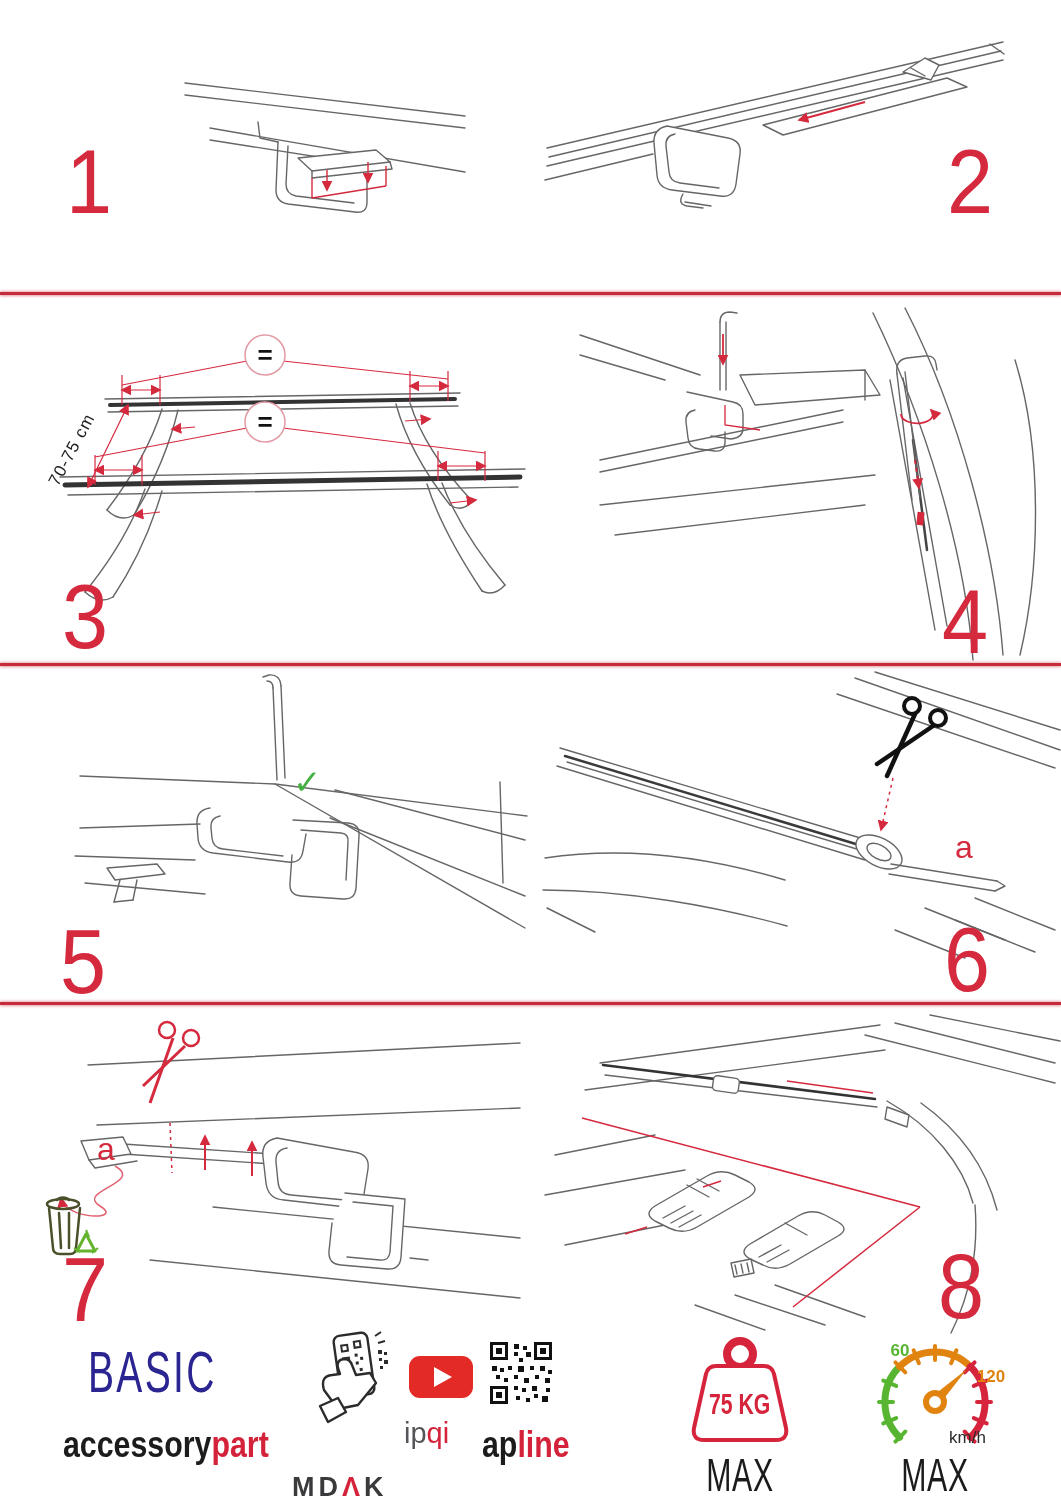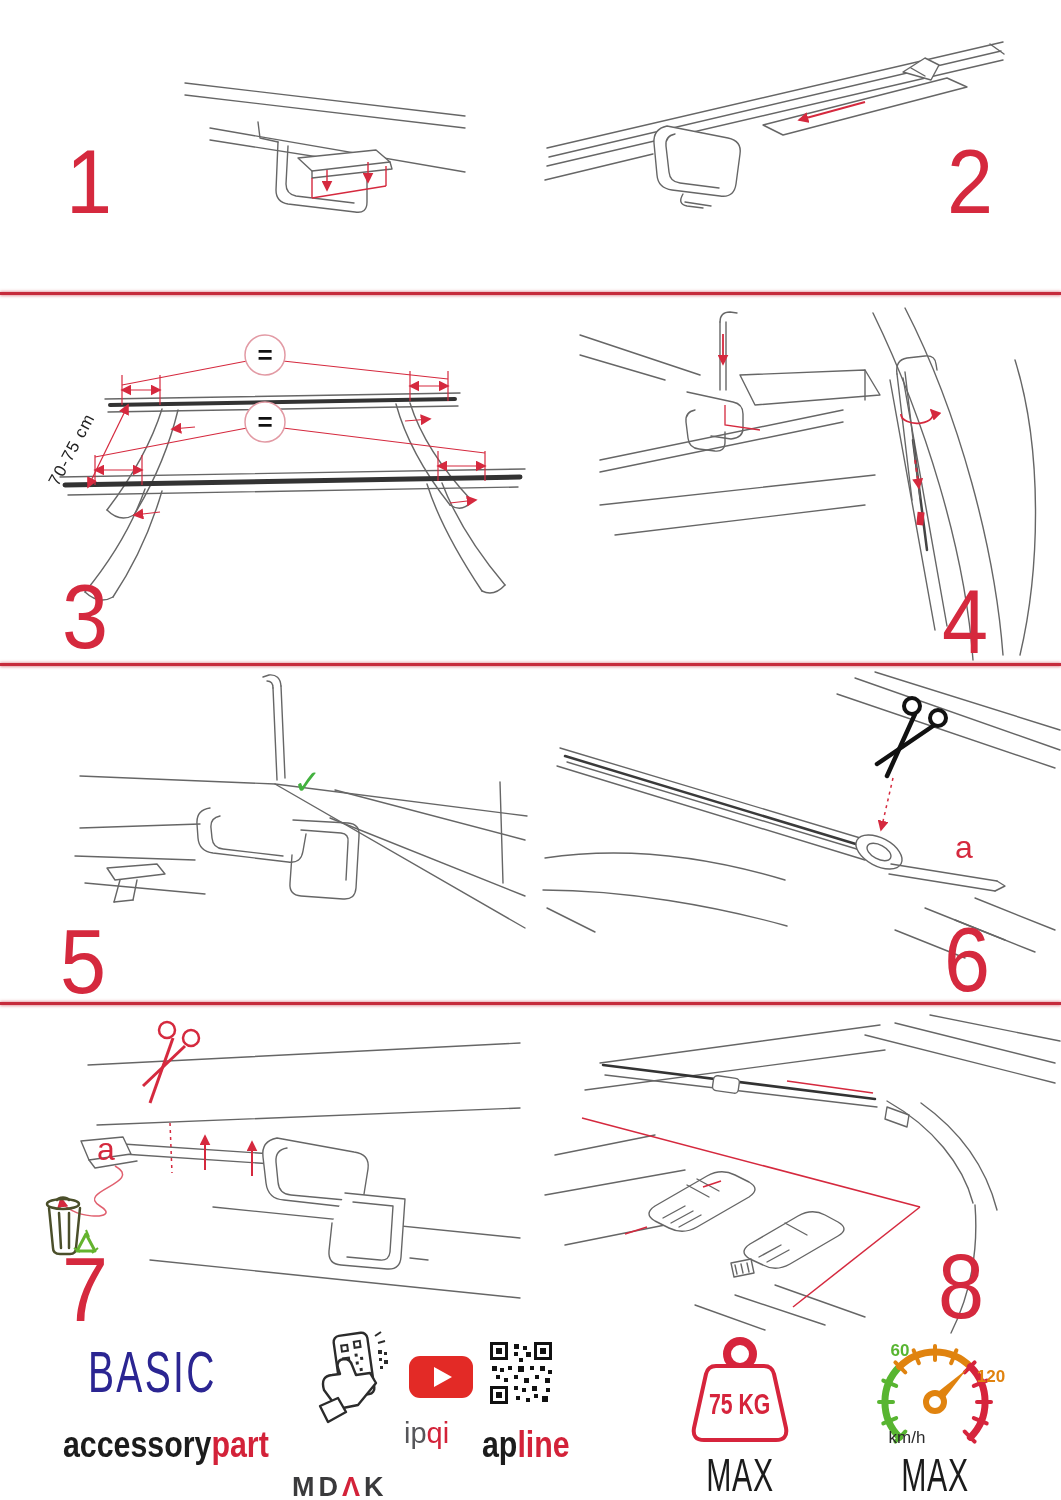--- a/index.html
+++ b/index.html
@@ -447,16 +447,16 @@
         <path d="M117,66 L131,66" stroke="#d6243c"></path>
         <path d="M113.8,82.1 L126.7,87.4" stroke="#d6243c"></path>
         <path d="M104.7,95.7 L114.6,105.6" stroke="#d6243c"></path>
       </g>
     </g>
     <polygon points="67,71 74,59 107,33 79,69" fill="#e0830f"></polygon>
     <circle cx="75" cy="66" r="9" fill="#fff" stroke="#e0830f" stroke-width="6"></circle>
     <text x="40" y="20" text-anchor="middle" font-size="17" font-weight="bold" fill="#58b531">60</text>
     <text x="131" y="46" text-anchor="middle" font-size="17" font-weight="bold" fill="#e0830f">120</text>
   </svg>
-  <div class="kmh" style="left:877px;top:1428px;width:60px;text-align:center">km/h</div>
+  <div class="kmh" style="left:949px;top:1428px;width:60px;text-align:left">km/h</div>
   <div class="max-label" style="left:885px;top:1450px;width:100px;text-align:center">MAX</div>
 
 </div>
 
 </body></html>

